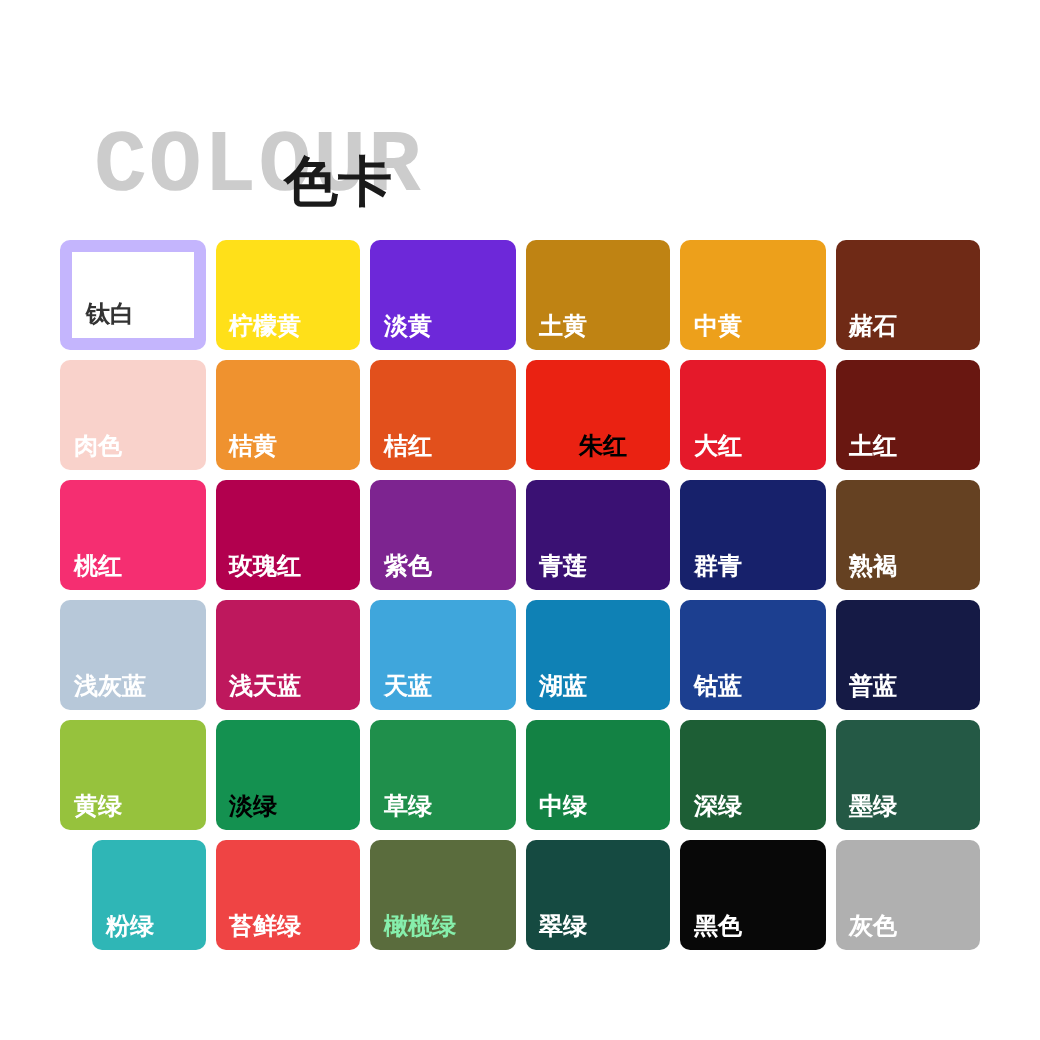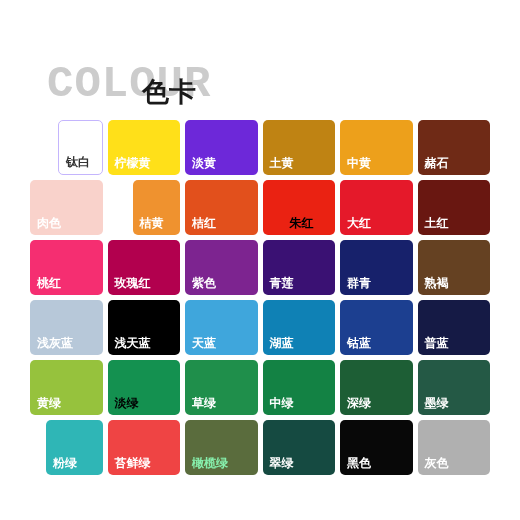--- a/index.html
+++ b/index.html
@@ -65,22 +65,21 @@
     column-gap: 5px;
     row-gap: 5px;
   }
   .swatch {
     position: relative;
     border-radius: 5px;
     box-sizing: border-box;
     overflow: hidden;
   }
   .swatch.outlined {
-    border: 1px solid #c4b5fd;
-    margin-left: 28px;
+    border: 6px solid #c4b5fd;
   }
   .swatch-label {
     position: absolute;
     left: 7px;
     bottom: 5px;
     font-size: 12px;
     line-height: 14px;
     font-weight: bold;
     color: #ffffff;
     white-space: nowrap;
@@ -115,21 +114,21 @@
       </div>
       <div class="swatch" style="background: rgb(237, 160, 27);">
         <span class="swatch-label" style="color: rgb(255, 255, 255);">中黄</span>
       </div>
       <div class="swatch" style="background: rgb(111, 42, 22);">
         <span class="swatch-label" style="color: rgb(255, 255, 255);">赭石</span>
       </div>
       <div class="swatch" style="background: rgb(249, 210, 203);">
         <span class="swatch-label" style="color: rgb(255, 255, 255);">肉色</span>
       </div>
-      <div class="swatch" style="background: rgb(239, 146, 47); margin-left: 25px;">
+      <div class="swatch" style="background: rgb(239, 146, 47);">
         <span class="swatch-label" style="color: rgb(255, 255, 255);">桔黄</span>
       </div>
       <div class="swatch" style="background: rgb(226, 80, 28);">
         <span class="swatch-label" style="color: rgb(255, 255, 255);">桔红</span>
       </div>
       <div class="swatch" style="background: rgb(234, 34, 18);">
         <span class="swatch-label" style="color: #000000; margin-left: 20px;">朱红</span>
       </div>
       <div class="swatch" style="background: rgb(229, 25, 42);">
         <span class="swatch-label" style="color: rgb(255, 255, 255);">大红</span>
@@ -151,21 +150,21 @@
       </div>
       <div class="swatch" style="background: rgb(23, 33, 107);">
         <span class="swatch-label" style="color: rgb(255, 255, 255);">群青</span>
       </div>
       <div class="swatch" style="background: rgb(101, 65, 34);">
         <span class="swatch-label" style="color: rgb(255, 255, 255);">熟褐</span>
       </div>
       <div class="swatch" style="background: rgb(183, 200, 217);">
         <span class="swatch-label" style="color: rgb(255, 255, 255);">浅灰蓝</span>
       </div>
-      <div class="swatch" style="background: #000000;">
+      <div class="swatch" style="background: #be185d;">
         <span class="swatch-label" style="color: rgb(255, 255, 255);">浅天蓝</span>
       </div>
       <div class="swatch" style="background: rgb(63, 166, 220);">
         <span class="swatch-label" style="color: rgb(255, 255, 255);">天蓝</span>
       </div>
       <div class="swatch" style="background: rgb(15, 129, 181);">
         <span class="swatch-label" style="color: rgb(255, 255, 255);">湖蓝</span>
       </div>
       <div class="swatch" style="background: rgb(28, 63, 144);">
         <span class="swatch-label" style="color: rgb(255, 255, 255);">钴蓝</span>

